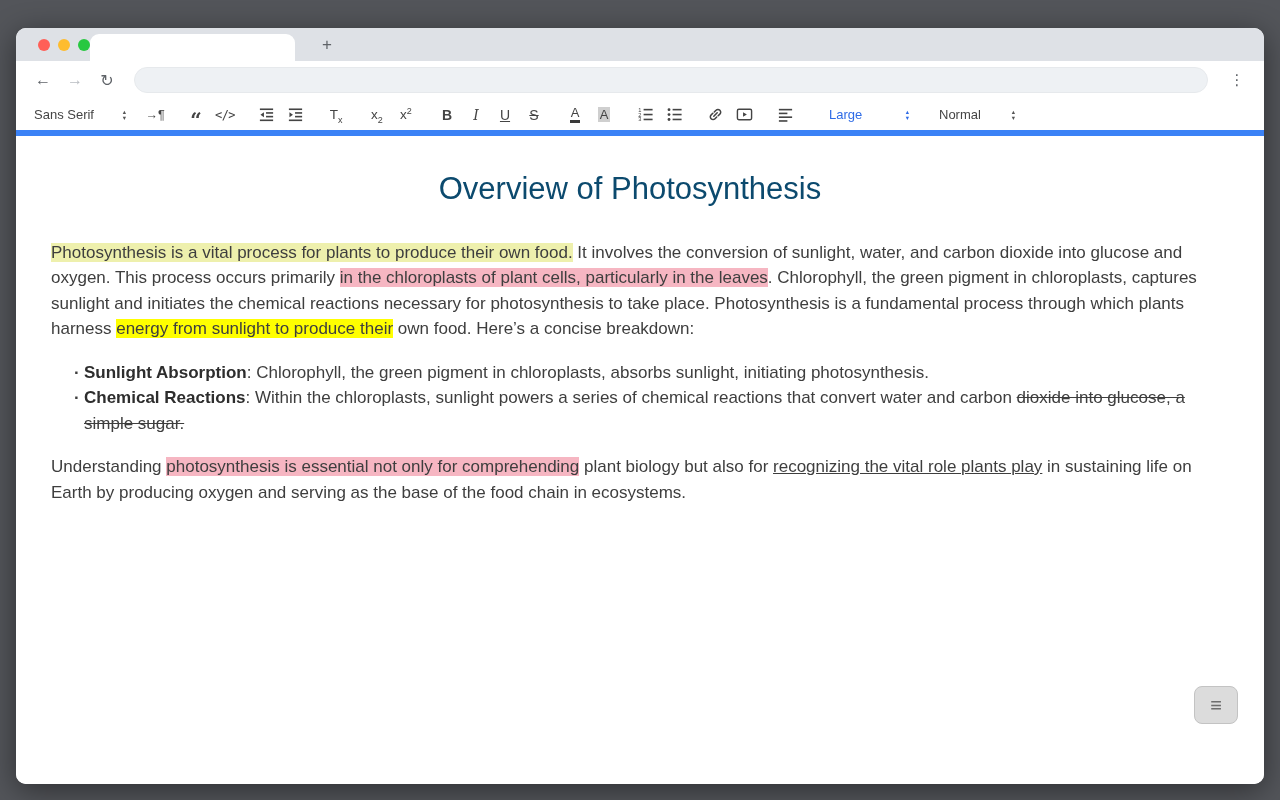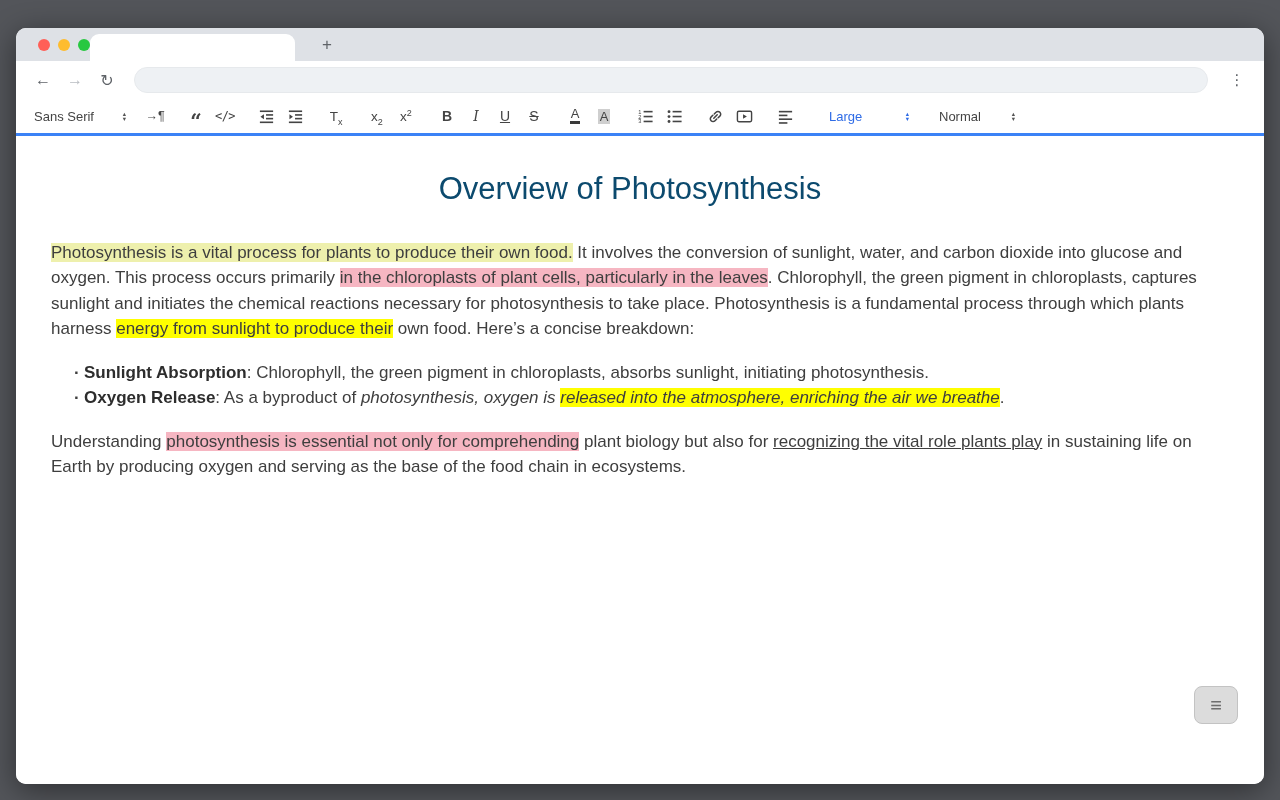--- a/index.html
+++ b/index.html
@@ -38,21 +38,21 @@
   .nav-ic.disabled { color: #b8bcc1; }
   .urlbar {
     flex: 1; height: 26px; margin: 0 10px 0 8px; border-radius: 13px;
     background: #eef1f4; border: 1px solid #e6e9ec; cursor: text;
     font-size: 12px; color: #333; padding: 0 14px; line-height: 24px;
   }
   .menu-dots { font-size: 15px; }
   
   .etb {
     height: 37px; flex: 0 0 auto; background: #fff;
-    border-bottom: 3px solid #3b82f6;
+    border-bottom: 6px solid #3b82f6;
     display: flex; align-items: center; padding: 0 18px;
     font-size: 13px; color: #444; white-space: nowrap;
   }
   .picker { display: flex; align-items: center; justify-content: space-between; cursor: pointer; }
   .font-picker   { width: 92px; }
   .size-picker   { width: 80px; margin-left: 32px; gap: 31px; }
   .header-picker { width: 76px; margin-left: 30px; }
   .blue { color: var(--size-label-blue, #2e6be6); }
   .arrows { display: flex; flex-direction: column; font-size: 6.5px; line-height: 5.5px; color: #555; }
   .arrows.blue { color: var(--size-label-blue, #2e6be6); }
@@ -294,21 +294,21 @@
 
   </div>
 
   <div class="doc">
     <h1>Overview of Photosynthesis</h1>
 
     <p><span class="hl-pale">Photosynthesis is a vital process for plants to produce their own food.</span><span> It involves the conversion of sunlight, water, and carbon dioxide into glucose and oxygen. This process occurs primarily </span><span class="hl-p">in the chloroplasts of plant cells, particularly in the leaves</span><span>. Chlorophyll, the green pigment in chloroplasts, captures sunlight and initiates the chemical reactions necessary for photosynthesis to take place. Photosynthesis is a fundamental process through which plants harness </span><span class="hl-y">energy from sunlight to produce their</span><span> own food. Here’s a concise breakdown:</span></p>
 
     <ul class="blist">
       <li><strong>Sunlight Absorption</strong><span>: Chlorophyll, the green pigment in chloroplasts, absorbs sunlight, initiating photosynthesis.</span></li>
-      <li><strong>Oxygen Release</strong><span>: As a byproduct of </span><span class="it">photosynthesis, oxygen is </span><span class="it hl-y">released into the atmosphere, enriching the air we breathe</span><span>.</span></li>
+      <li><strong>Chemical Reactions</strong><span>: Within the chloroplasts, sunlight powers a series of chemical reactions that convert water and carbon </span><span class="st">dioxide into glucose, a simple sugar.</span></li>
     </ul>
 
     <p><span>Understanding </span><span class="hl-p">photosynthesis is essential not only for comprehending</span><span> plant biology but also for </span><span class="un">recognizing the vital role plants play</span><span> in sustaining life on Earth by producing oxygen and serving as the base of the food chain in ecosystems.</span></p>
   </div>
 
   <div class="fab">
     <span>≡</span>
   </div>
 
 </div>

